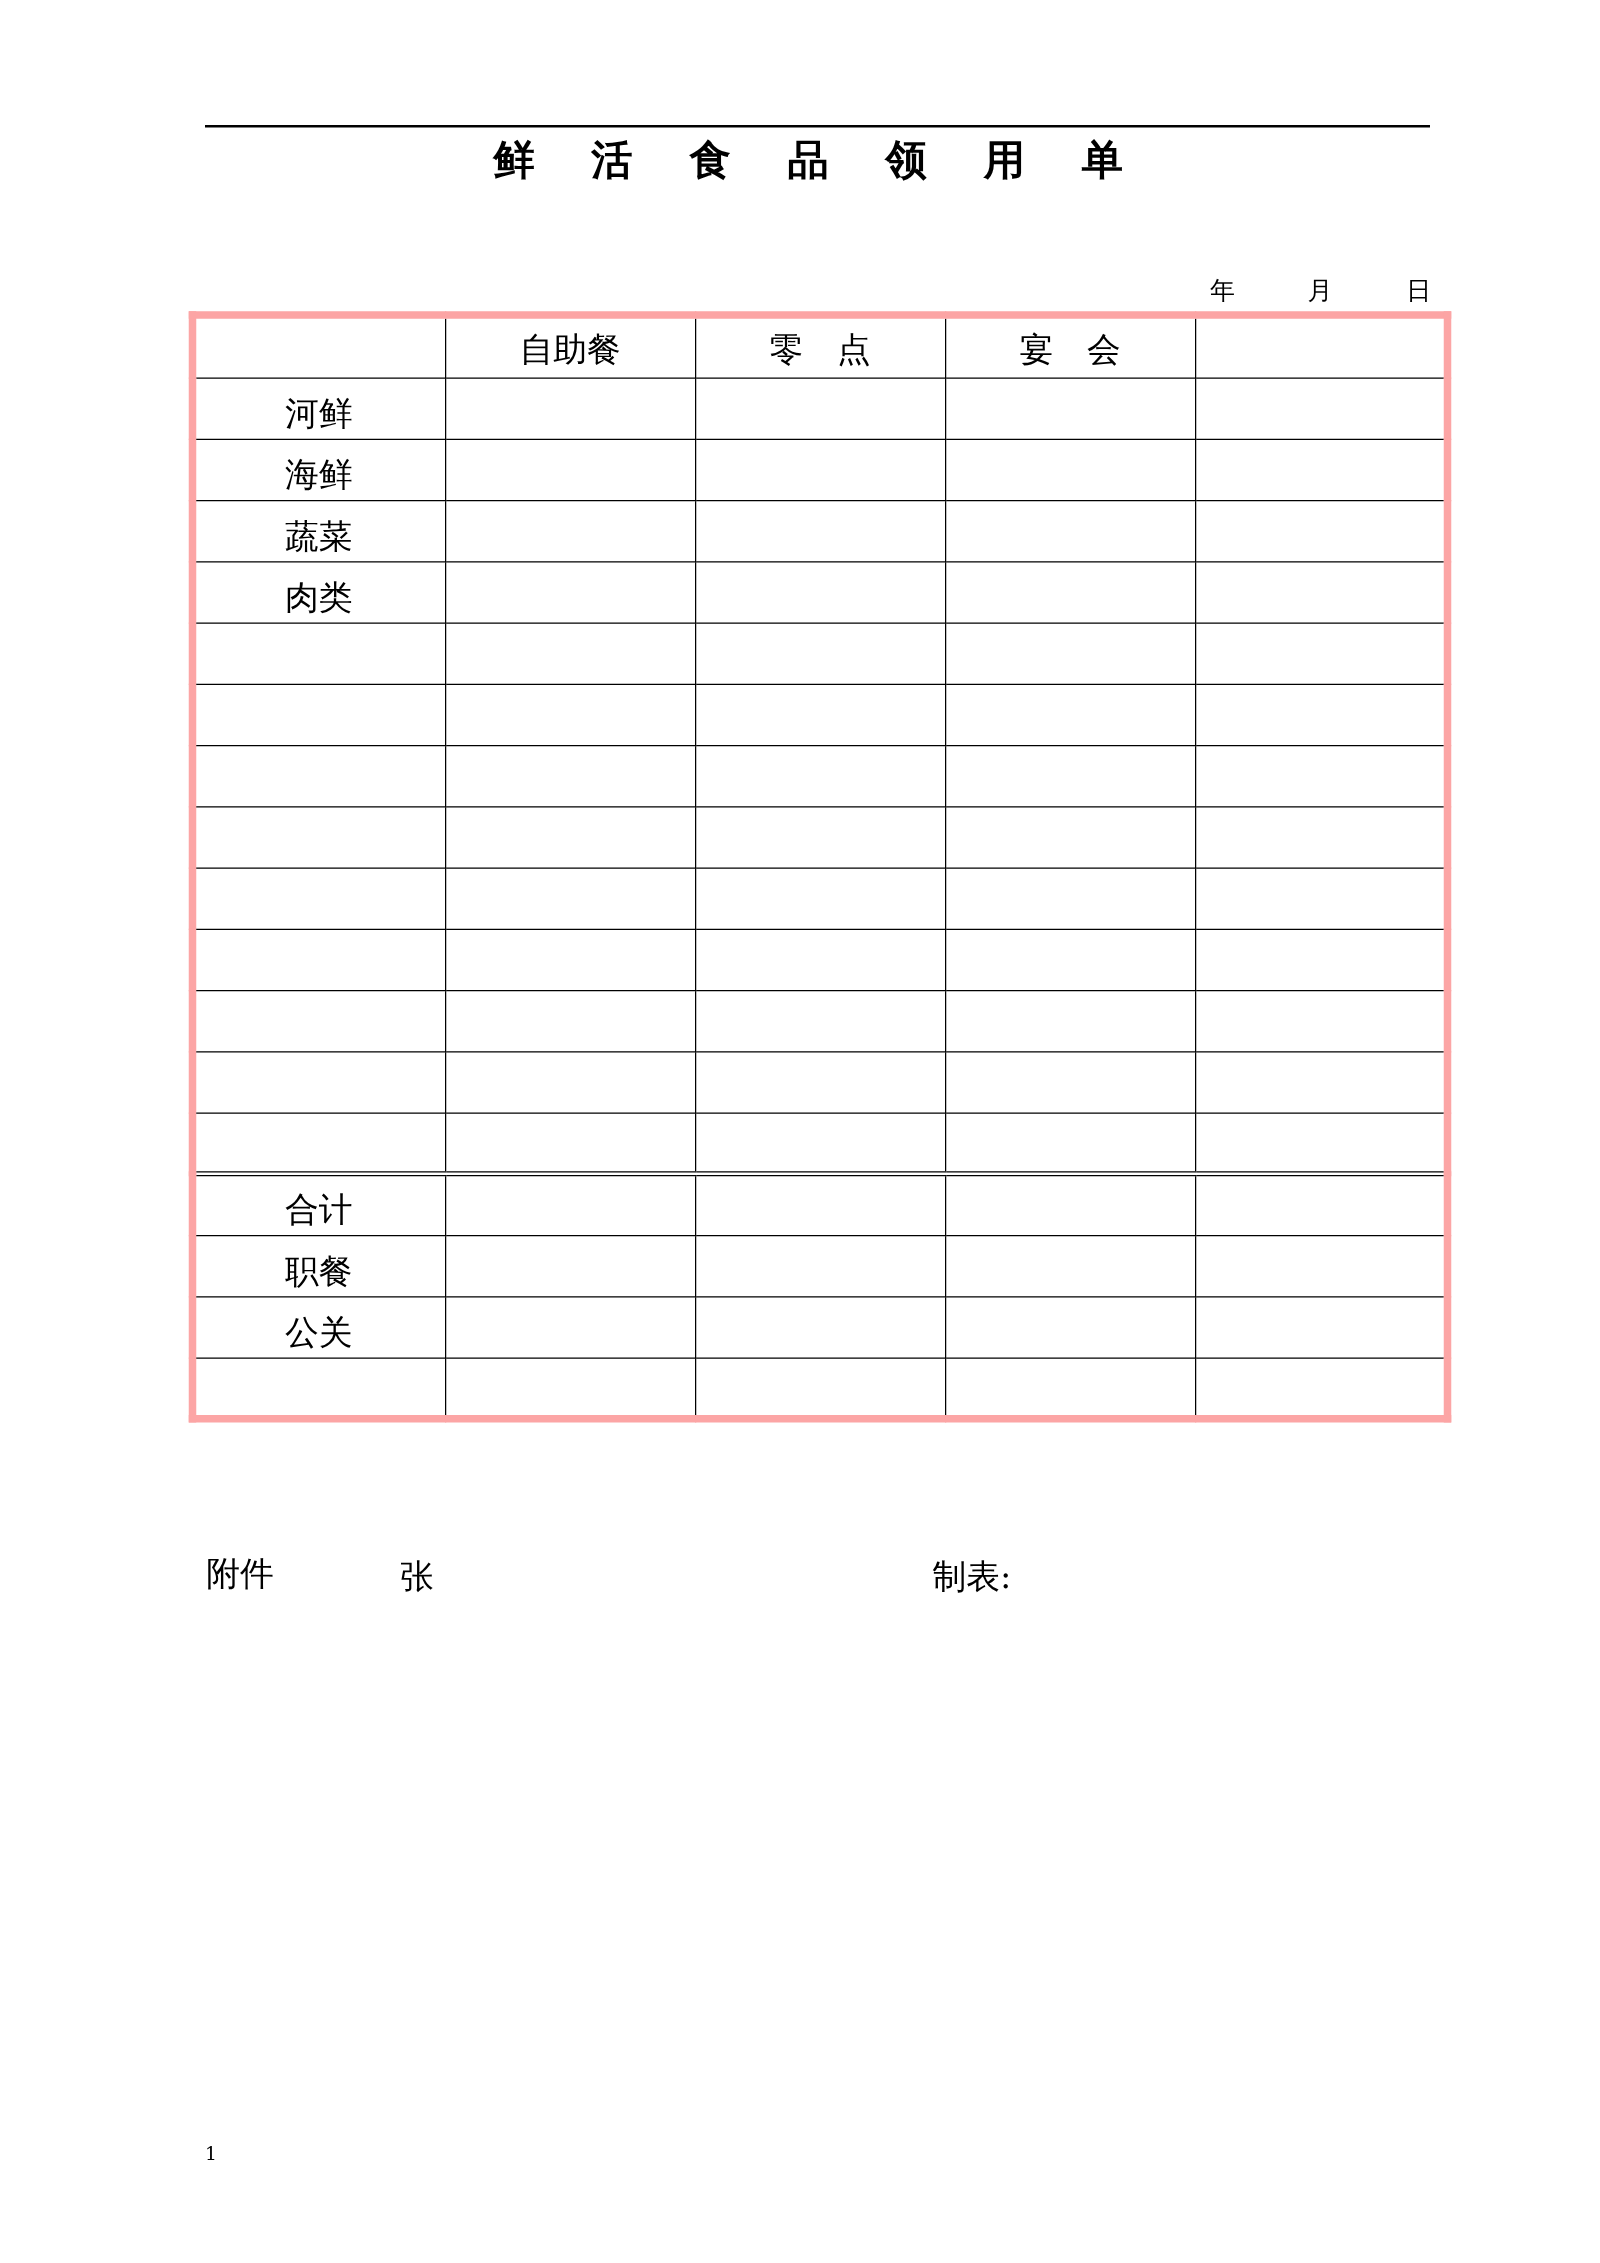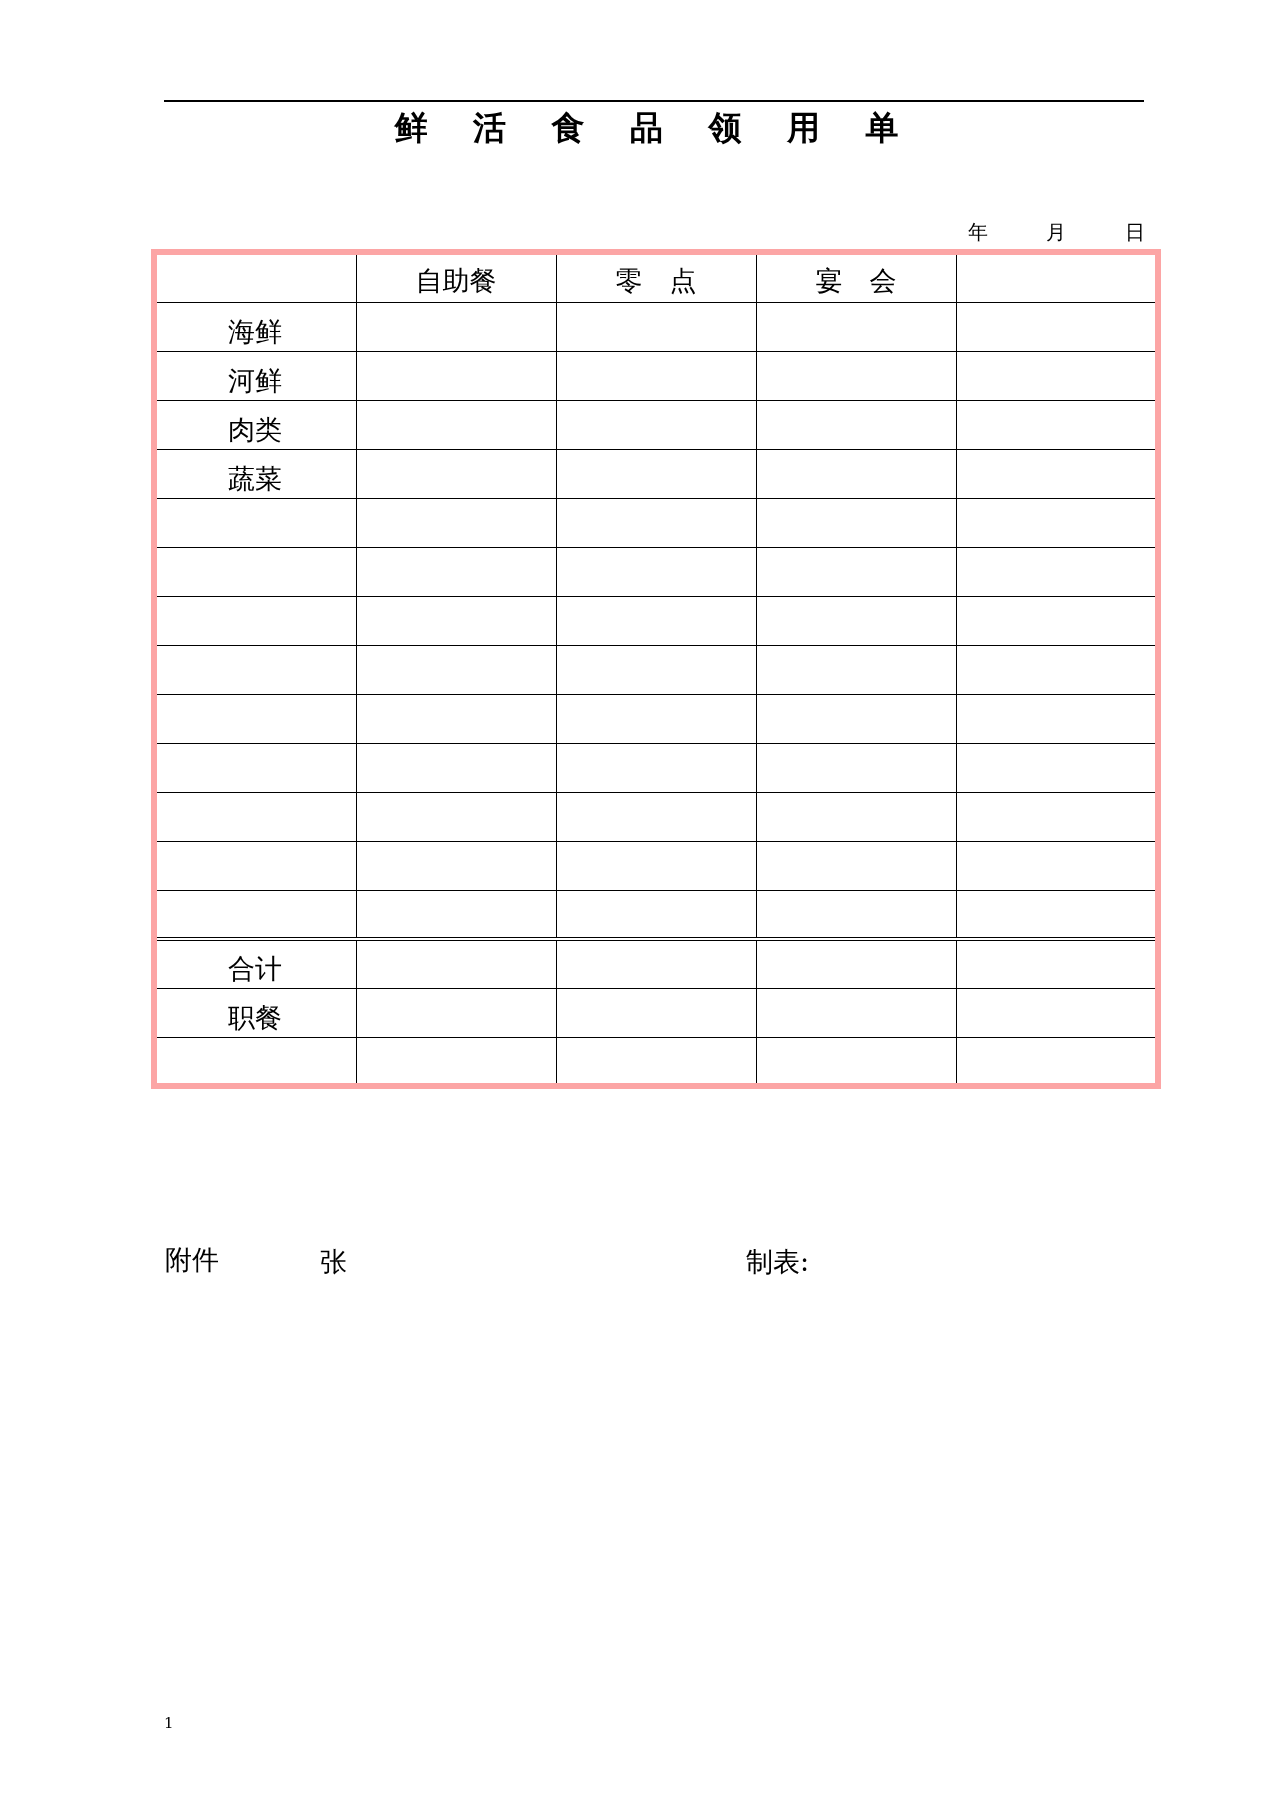--- a/index.html
+++ b/index.html
@@ -128,42 +128,42 @@
     <tr>
       <th></th>
       <th>自助餐</th>
       <th>零　点</th>
       <th>宴　会</th>
       <th></th>
     </tr>
   </thead>
   <tbody id="main-rows">
       <tr>
+        <td class="label">河鲜</td>
+        <td></td>
+        <td></td>
+        <td></td>
+        <td></td>
+      </tr>
+      <tr>
         <td class="label">海鲜</td>
         <td></td>
         <td></td>
         <td></td>
         <td></td>
       </tr>
       <tr>
-        <td class="label">河鲜</td>
+        <td class="label">蔬菜</td>
         <td></td>
         <td></td>
         <td></td>
         <td></td>
       </tr>
       <tr>
         <td class="label">肉类</td>
-        <td></td>
-        <td></td>
-        <td></td>
-        <td></td>
-      </tr>
-      <tr>
-        <td class="label">蔬菜</td>
         <td></td>
         <td></td>
         <td></td>
         <td></td>
       </tr>
       <tr>
         <td class="label"></td>
         <td></td>
         <td></td>
         <td></td>
@@ -235,20 +235,27 @@
         <td></td>
       </tr>
       <tr>
         <td class="label">职餐</td>
         <td></td>
         <td></td>
         <td></td>
         <td></td>
       </tr>
       <tr>
+        <td class="label">公关</td>
+        <td></td>
+        <td></td>
+        <td></td>
+        <td></td>
+      </tr>
+      <tr>
         <td class="label"></td>
         <td></td>
         <td></td>
         <td></td>
         <td></td>
       </tr>
     </tbody>
 </table>
 
 <span class="footer footer-attach">附件</span>

